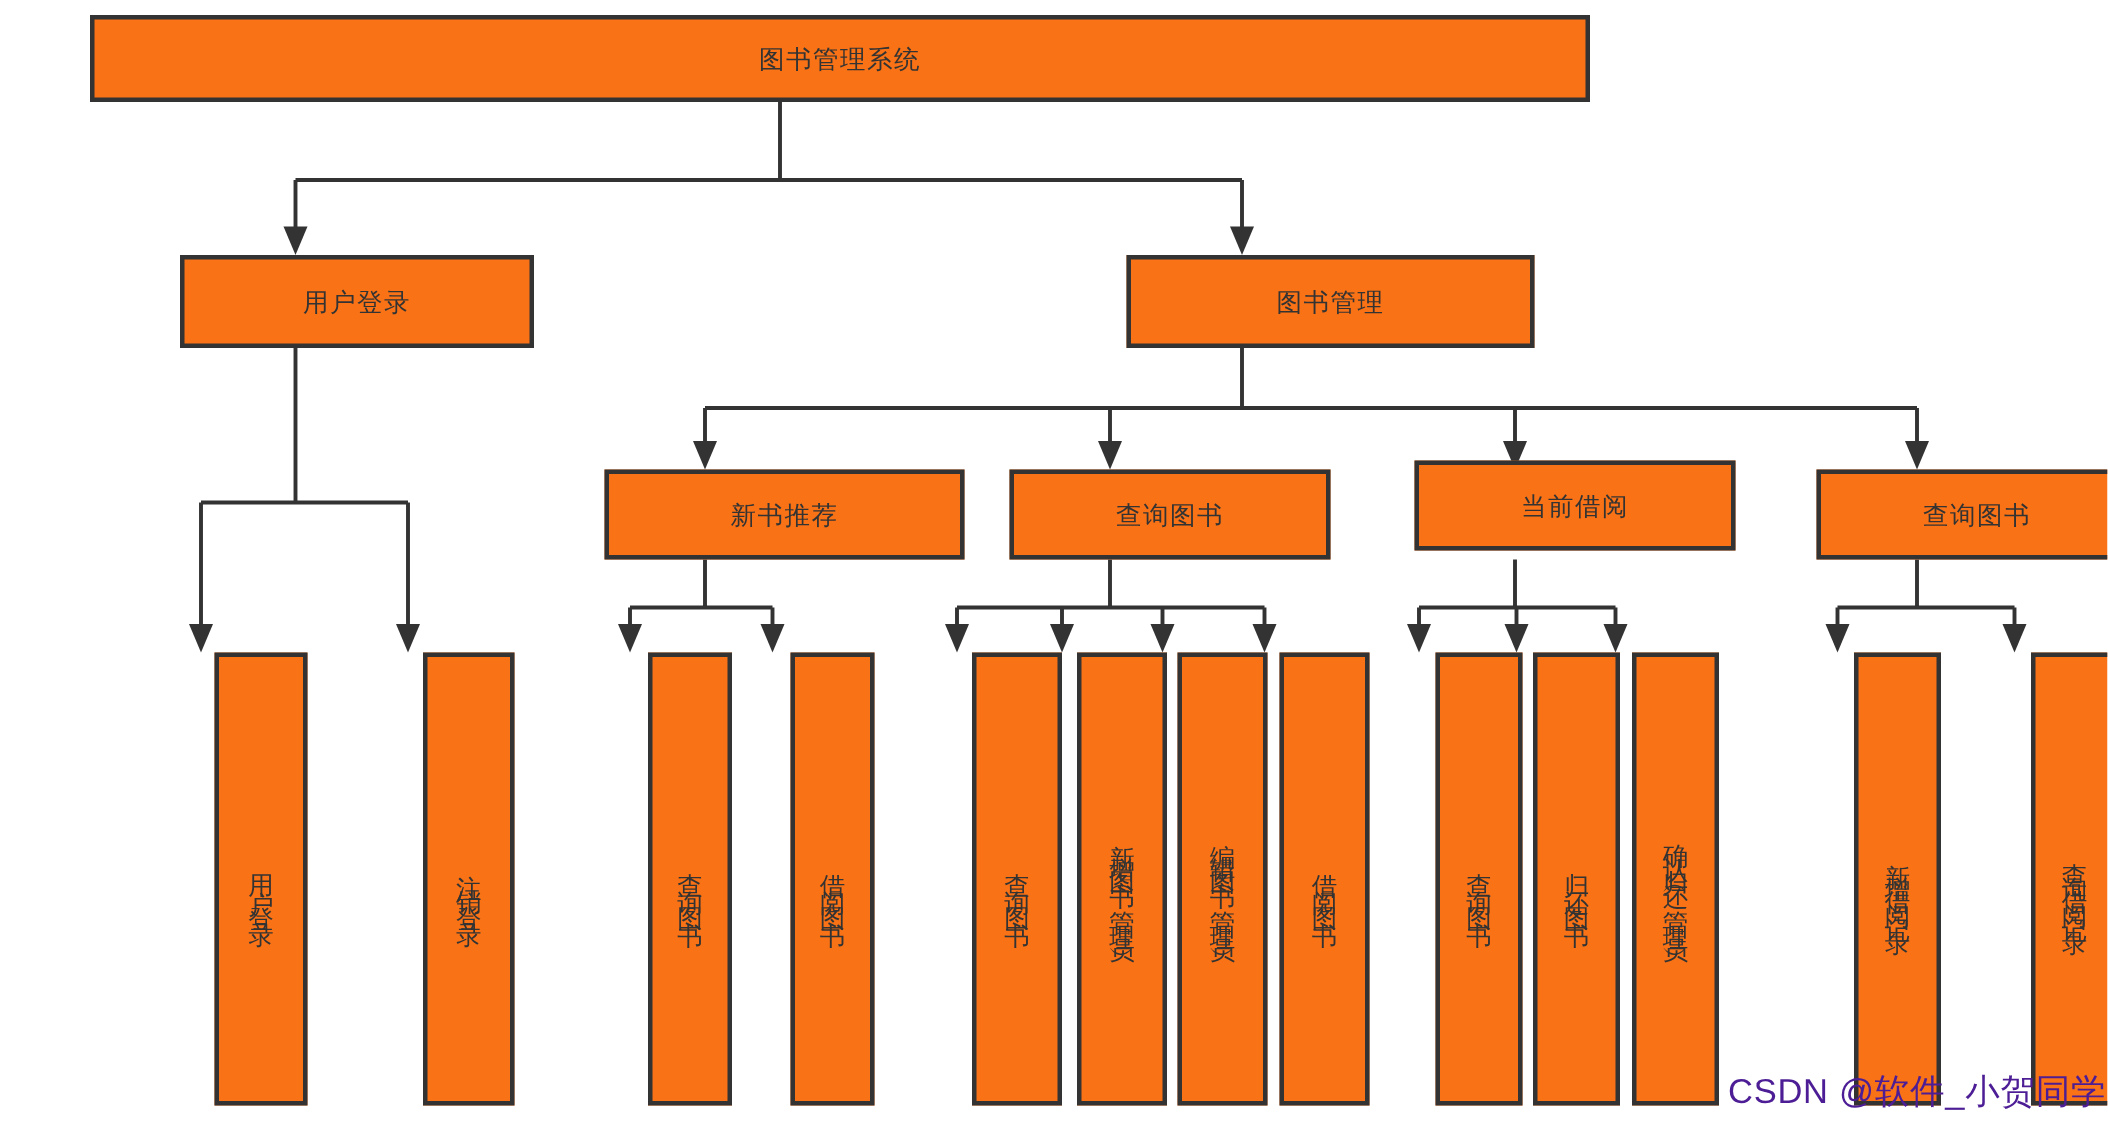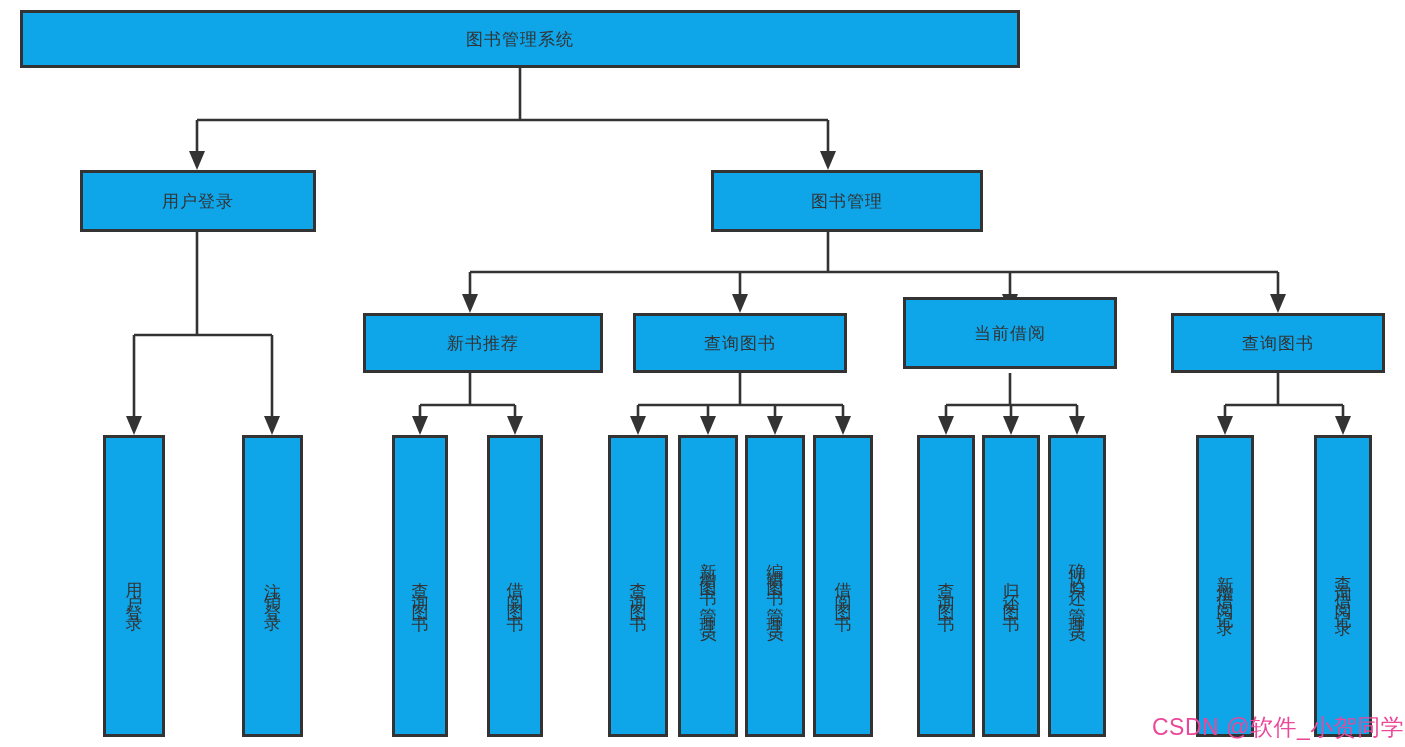--- a/index.html
+++ b/index.html
@@ -7,47 +7,48 @@
     position:relative;
     width:1405px;height:747px;
     background:#ffffff;
     font-family:"Liberation Sans","DejaVu Sans",sans-serif;
     overflow:hidden;
   }
   .box{
     position:absolute;
     box-sizing:border-box;
     border:3px solid #333333;
-    background:#0ea5e9;
+    background:#f97316;
     display:flex;
     align-items:center;
     justify-content:center;
     color:#333333;
     font-size:17px;
     letter-spacing:1px;
     z-index:2;
+    margin-left:40px;
   }
   .vbox{
     writing-mode:vertical-rl;
     text-orientation:mixed;
     letter-spacing:11px;
     line-height:1;
     padding-top:10px;
     font-size:17px;
   }
   .vbox.long{letter-spacing:9px;padding-top:6px;}
   svg.wires{
     position:absolute;left:0;top:0;
     z-index:1;
   }
   .watermark{
     position:absolute;
     left:1152px;top:712px;
     z-index:5;
-    color:#ec4899;
+    color:#4c1d95;
     font-size:23px;
     letter-spacing:0.5px;
     white-space:nowrap;
   }
 </style>
 </head>
 <body>
 
 <div id="stage">
 
@@ -91,21 +92,21 @@
     </g>
   </svg>
 
   <div class="box" style="left:20px;top:10px;width:1000px;height:58px">图书管理系统</div>
 
   <div class="box" style="left:80px;top:170px;width:236px;height:62px">用户登录</div>
   <div class="box" style="left:711px;top:170px;width:272px;height:62px">图书管理</div>
 
   <div class="box" style="left:363px;top:313px;width:240px;height:60px">新书推荐</div>
   <div class="box" style="left:633px;top:313px;width:214px;height:60px">查询图书</div>
-  <div class="box" style="left:903px;top:297px;width:214px;height:72px">当前借阅</div>
+  <div class="box" style="left:903px;top:307px;width:214px;height:60px">当前借阅</div>
   <div class="box" style="left:1171px;top:313px;width:214px;height:60px">查询图书</div>
 
   <div class="box vbox" style="left:103px;top:435px;width:62px;height:302px">用户登录</div>
   <div class="box vbox" style="left:242px;top:435px;width:61px;height:302px">注销登录</div>
 
   <div class="box vbox" style="left:392px;top:435px;width:56px;height:302px">查询图书</div>
   <div class="box vbox" style="left:487px;top:435px;width:56px;height:302px">借阅图书</div>
 
   <div class="box vbox" style="left:608px;top:435px;width:60px;height:302px">查询图书</div>
   <div class="box vbox long" style="left:678px;top:435px;width:60px;height:302px">新增图书（管理员）</div>

